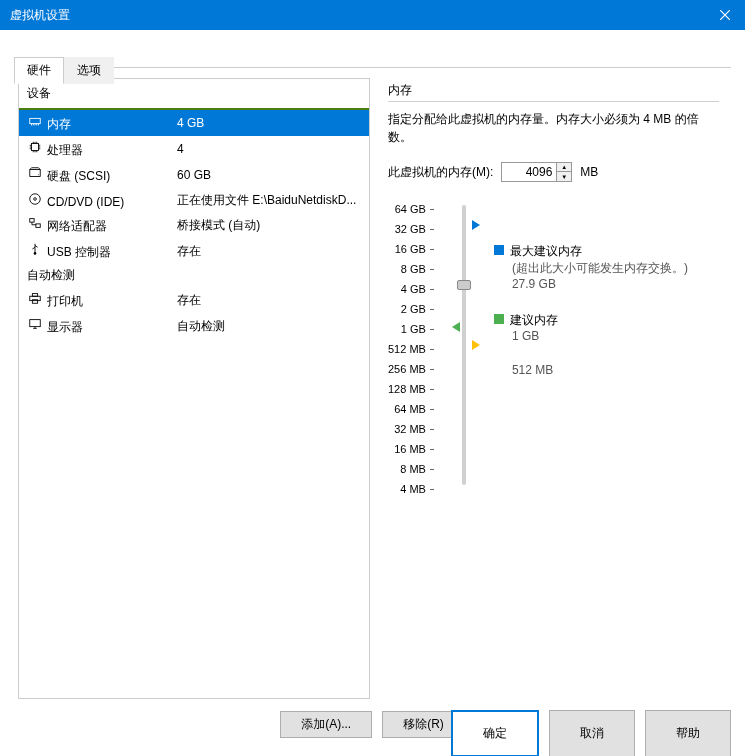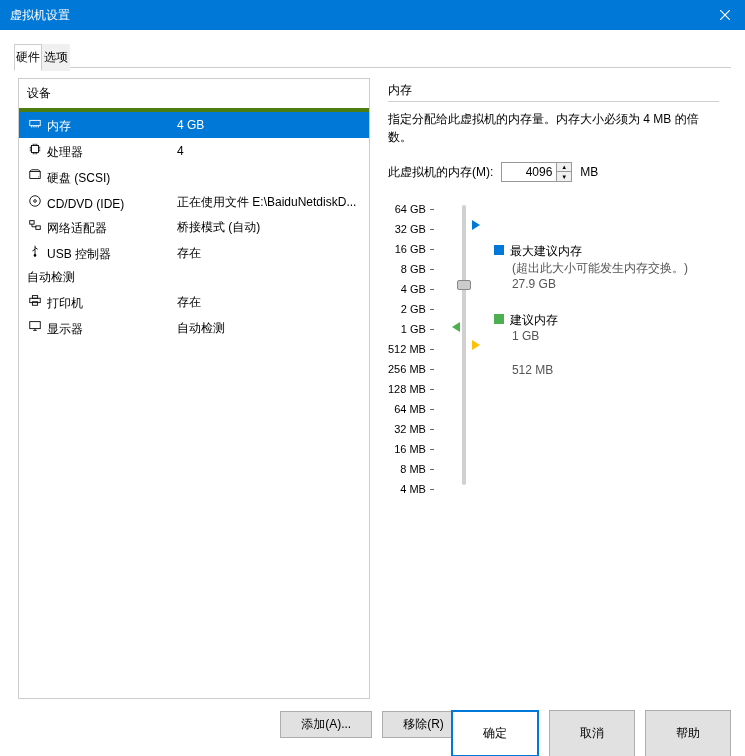--- a/index.html
+++ b/index.html
@@ -6,28 +6,28 @@
     body { font-family: "Microsoft YaHei", "Segoe UI", sans-serif; font-size: 12px; background: #fff; width: 745px; height: 756px; overflow: hidden; }
     
     .titlebar { background: #0078d7; color: #fff; height: 30px; display: flex; align-items: center; padding: 0 10px; justify-content: space-between; }
     .titlebar-text { font-size: 12px; font-family: Liberation Serif, serif; }
     .titlebar-close { width: 40px; height: 30px; display: flex; align-items: center; justify-content: center; cursor: pointer; margin-right: -10px; }
     .titlebar-close svg { width: 10px; height: 10px; }
     
     .container { padding: 10px 14px; height: 670px; }
     
     .tabs { border-bottom: 1px solid #ccc; display: flex; }
-    .tab { padding: 4px 1px; border: 1px solid transparent; background: #f0f0f0; cursor: pointer; position: relative; top: 4px; }
+    .tab { padding: 4px 12px; border: 1px solid transparent; background: #f0f0f0; cursor: pointer; position: relative; top: 17px; }
     .tab.active { background: #fff; border: 1px solid #ccc; border-bottom: 1px solid #fff; }
     
     .tab-content { display: flex; gap: 10px; padding: 10px 4px 4px; height: 635px; }
     
     .left-panel { flex: 0 0 352px; border: 1px solid #ccc; display: flex; flex-direction: column; }
     .device-table { flex: 1; overflow: hidden; }
-    .device-header { display: flex; border-bottom: 4px solid #4d7c0f; padding: 4px 0; }
+    .device-header { display: flex; border-bottom: 2px solid #4d7c0f; padding: 4px 0; }
     .device-header .col { padding: 2px 8px; font-weight: normal; }
     .col-device { flex: 0 0 150px; }
     .col-summary { flex: 1; }
     .device-row { display: flex; align-items: center; padding: 2px 0; cursor: pointer; }
     .device-row.selected { background: #0078d7; color: #fff; }
     .device-row .col { padding: 1px 8px; white-space: nowrap; overflow: hidden; text-overflow: ellipsis; }
     .device-icon { width: 16px; height: 16px; margin-right: 4px; display: inline-flex; align-items: center; justify-content: center; }
     .device-icon svg { width: 14px; height: 14px; }
     
     .right-panel { flex: 1; padding: 4px 8px; }
@@ -109,20 +109,21 @@
                 </span><span>处理器</span></div>
               <div class="col col-summary">4</div>
             </div>
             <div class="device-row">
               <div class="col col-device"><span class="device-icon">
                   <svg viewBox="0 0 16 16">
                     <path d="M2 4h12v8H2z M2 4l2-2h8l2 2" fill="none" stroke="currentColor"></path>
                     <circle cx="12" cy="10" r="0.5" fill="currentColor"></circle>
                   </svg>
                 </span><span>硬盘 (SCSI)</span></div>
+              <div class="col col-summary">60 GB</div>
             </div>
             <div class="device-row">
               <div class="col col-device"><span class="device-icon">
                   <svg viewBox="0 0 16 16">
                     <circle cx="8" cy="8" r="6" fill="none" stroke="currentColor"></circle>
                     <circle cx="8" cy="8" r="1.5" fill="none" stroke="currentColor"></circle>
                   </svg>
                 </span><span>CD/DVD (IDE)</span></div>
               <div class="col col-summary">正在使用文件 E:\BaiduNetdiskD...</div>
             </div>

